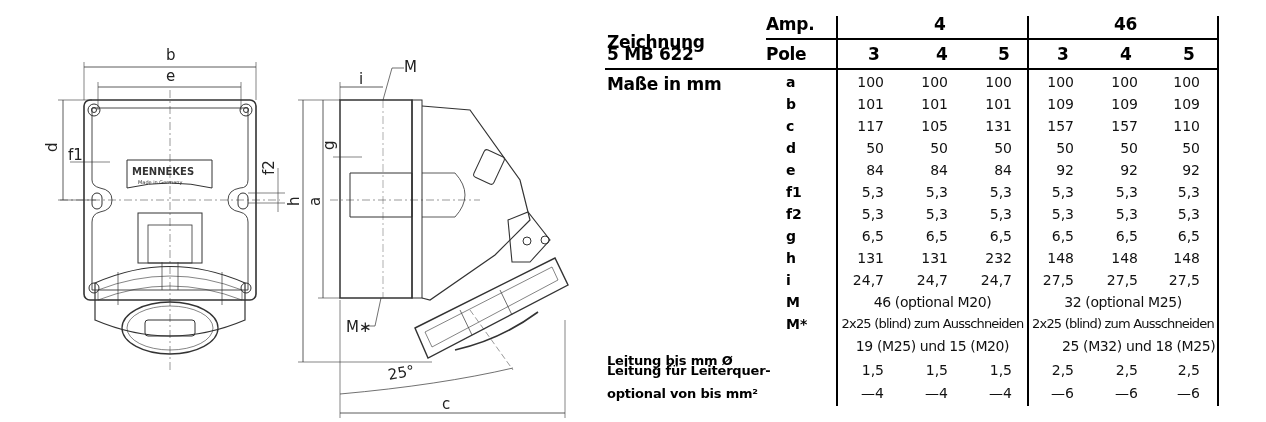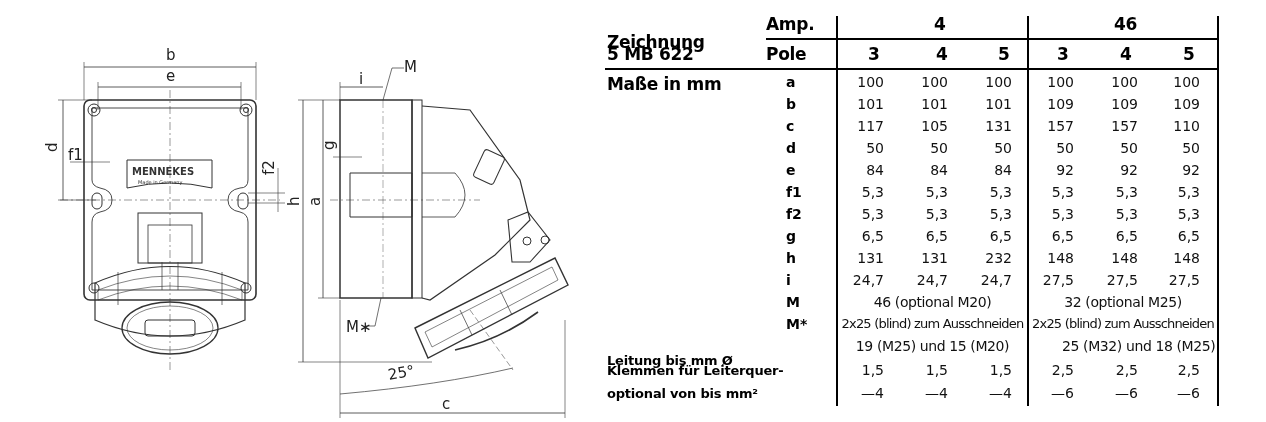--- a/index.html
+++ b/index.html
@@ -269,21 +269,21 @@
     <div class="span" style="left:427px; width:192px; top:316px; font-size:13px; letter-spacing:-0.8px;">2x25 (blind) zum Ausschneiden</div>
   </div>
 
   <div>
     <div class="biglabel" style="left:7px; top:353px;">Leitung bis mm Ø</div>
     <div class="span" style="left:238px; width:189px; top:338px;">19 (M25) und 15 (M20)</div>
     <div class="span" style="left:429px; width:152px; top:338px;margin-left:33px;">25 (M32) und 18 (M25)</div>
   </div>
 
   <div>
-    <div class="biglabel" style="left:7px; top:363px;">Klemmen für Leiterquer-</div>
+    <div class="biglabel" style="left:7px; top:363px;">Leitung für Leiterquer-</div>
     <div class="biglabel" style="left:7px; top:386px;">optional von bis mm²</div>
     <div class="cell" style="left:232px; top:362px;">1,5</div>
     <div class="cell" style="left:296px; top:362px;">1,5</div>
     <div class="cell" style="left:360px; top:362px;">1,5</div>
     <div class="cell" style="left:422px; top:362px;">2,5</div>
     <div class="cell" style="left:486px; top:362px;">2,5</div>
     <div class="cell" style="left:548px; top:362px;">2,5</div>
     <div class="cell" style="left:232px; top:385px;">—4</div>
     <div class="cell" style="left:296px; top:385px;">—4</div>
     <div class="cell" style="left:360px; top:385px;">—4</div>

